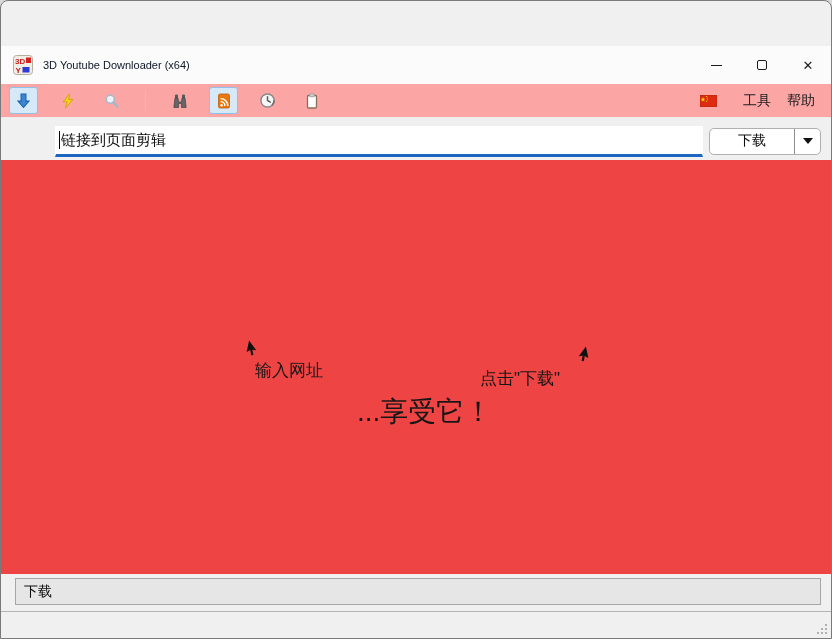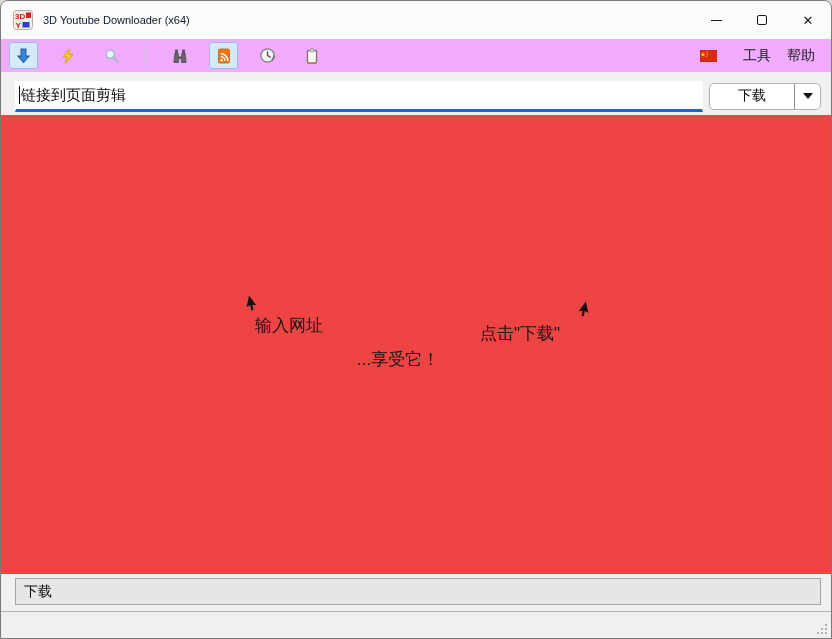--- a/index.html
+++ b/index.html
@@ -7,38 +7,38 @@
   body { font-family: "Liberation Sans", sans-serif; background:#d9d9d9; }
   .window {
     width: 832px; height: 639px;
     border: 1px solid #7a7a7a;
     border-radius: 8px 8px 0 0;
     background: #f0f0f0;
     display: flex; flex-direction: column;
     overflow: hidden;
   }
   
-  .titlebar { height:38px; background:#fbfbfb; display:flex; align-items:center; flex:0 0 auto; }
+  .titlebar { height:38px; background:#fbfbfb; display:flex; align-items:center; flex:0 0 auto;margin-top:45px; }
   .app-logo { margin-left:12px; width:20px; height:20px; flex:0 0 auto; }
   .title-text { margin-left:10px; font-size:11px; color:#0f172a; }
   .win-controls { margin-left:auto; display:flex; height:100%; }
   .win-btn { width:46px; height:100%; display:flex; align-items:center; justify-content:center; color:#1b1b1b; }
   .min-glyph { width:11px; height:1px; background:#1b1b1b; }
   .max-glyph { width:10px; height:10px; border:1px solid #1b1b1b; border-radius:2px; }
   .close-glyph { font-size:13px; line-height:1; }
   
-  .toolbar { height:34px; background:#f0abfc; display:flex; align-items:center; padding:0 8px 0 8px; flex:0 0 auto; border-bottom:1px solid #ececec;gap:12px; }
+  .toolbar { height:34px; background:#fca5a5; display:flex; align-items:center; padding:0 8px 0 8px; flex:0 0 auto; border-bottom:1px solid #ececec;gap:12px; }
   .tb-btn { width:29px; height:27px; display:flex; align-items:center; justify-content:center; border:1px solid transparent; border-radius:3px; margin-right:3px; }
   .tb-btn.active { background:#d6e9f8; border-color:#8fc0e8; }
   .tb-sep { width:1px; height:20px; background:#c9c9c9; margin:0 7px 0 4px; }
   .tb-right { margin-left:auto; display:flex; align-items:center; }
   .flag { width:17px; height:12px; margin-right:18px; }
   .menu-item { font-size:14px; color:#1b1b1b; padding:5px 8px; }
   
-  .url-row { height:42px; display:flex; align-items:center; padding:8px 10px 4px 14px; flex:0 0 auto; }
+  .url-row { height:42px; display:flex; align-items:center; padding:8px 10px 4px 14px; flex:0 0 auto;margin-left:40px; }
   .url-input {
     flex:1; height:31px; background:#ffffff;
     border:1px solid #ffffff; border-bottom:3px solid #1d67c1;
     display:flex; align-items:center; padding-left:3px;
     font-size:15px; color:#0d0d0d; overflow:hidden; white-space:nowrap;
   }
   .caret { width:1px; height:18px; background:#000; margin-right:1px; flex:0 0 auto; }
   .split-btn {
     width:112px; height:27px; margin-left:6px; flex:0 0 auto;
     background:#ffffff; border:1px solid #b0b0b0; border-radius:5px;
@@ -46,21 +46,21 @@
   }
   .split-main { flex:1; display:flex; align-items:center; justify-content:center; font-size:14px; color:#0d0d0d; }
   .split-sep { width:1px; background:#8d8d8d; }
   .split-arrow { width:25px; display:flex; align-items:center; justify-content:center; }
   .tri-down { width:0; height:0; border-left:5px solid transparent; border-right:5px solid transparent; border-top:6px solid #111; }
   
   .main { flex:1 1 auto; position:relative; background:#ef4444; }
   .hint { position:absolute; color:#161616; }
   .hint-enter { left:254px; top:199px; font-size:17px; }
   .hint-click { left:479px; top:207px; font-size:17px; }
-  .hint-enjoy { left:356px; top:233px; font-size:17px; }
+  .hint-enjoy { left:356px; top:233px; font-size:28px; }
   .cursor-arrow { position:absolute; width:13px; height:17px; }
   .cursor-left  { left:245px; top:181px; transform:rotate(12deg); }
   .cursor-right { left:575px; top:187px; transform:scaleX(-1) rotate(12deg); }
   
   .bottom-row { height:37px; display:flex; align-items:center; padding:4px 10px 6px 14px; flex:0 0 auto; }
   .progress-field {
     flex:1; height:27px; background:#e6e6e6; border:1px solid #a6a6a6;
     display:flex; align-items:center; padding-left:8px; font-size:14px; color:#0d0d0d;
   }
   

